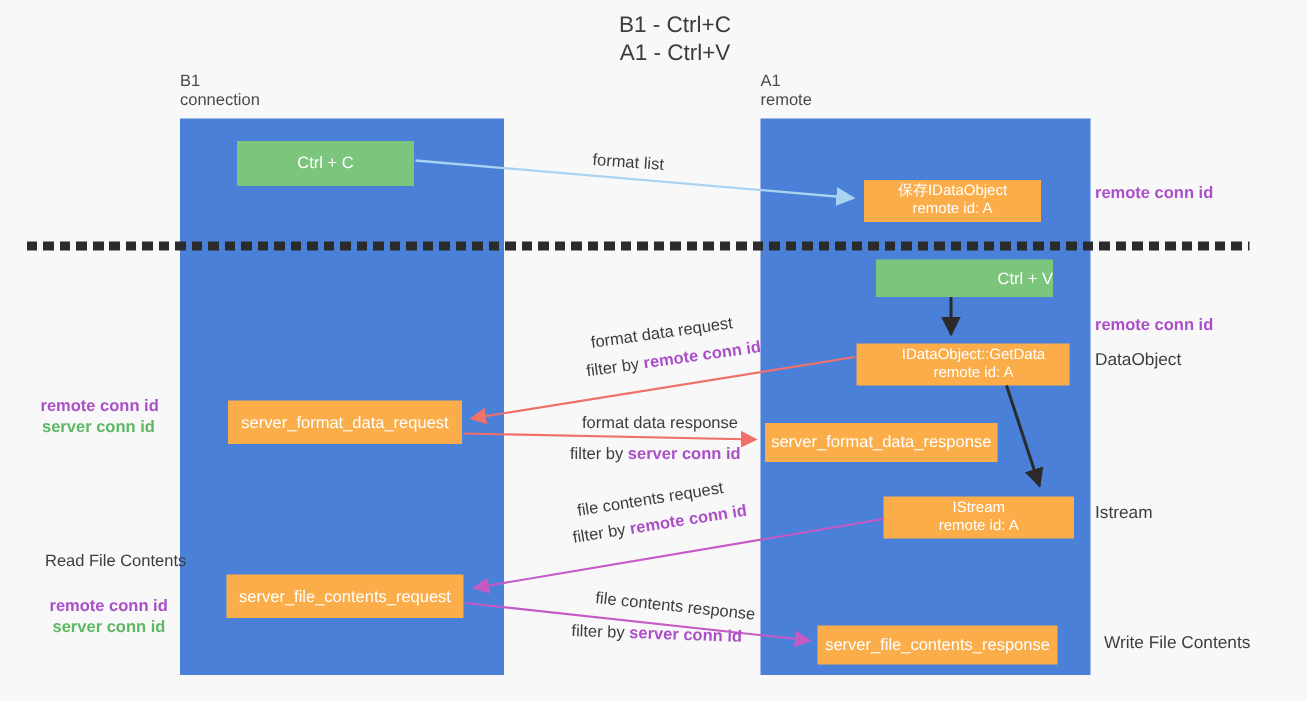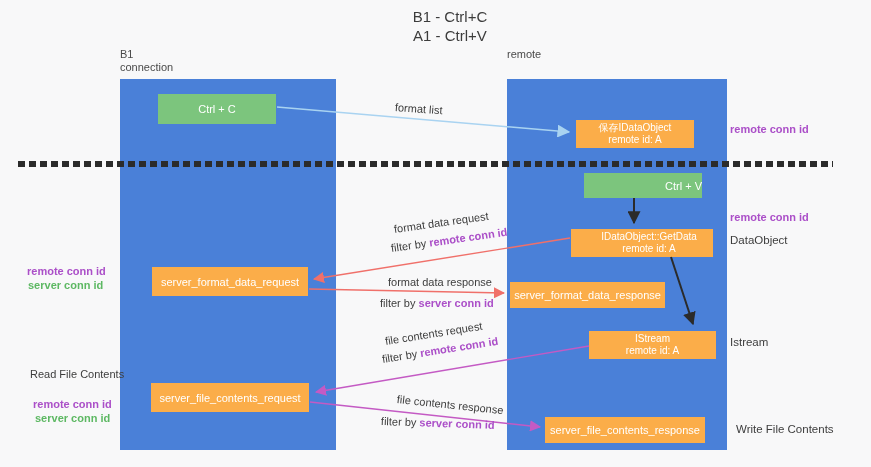--- a/index.html
+++ b/index.html
@@ -46,20 +46,21 @@
   <div class="abs title">
     <div>B1 - Ctrl+C</div>
     <div>A1 - Ctrl+V</div>
   </div>
 
   <div class="abs col-header left">
     <div>B1</div>
     <div>connection</div>
   </div>
   <div class="abs col-header right">
+    <div>A1</div>
     <div>remote</div>
   </div>
 
   <div class="abs column left"></div>
   <div class="abs column right"></div>
 
   <div class="abs dashline"></div>
 
   <div class="abs box green ctrl-c">
     <span>Ctrl + C</span>

